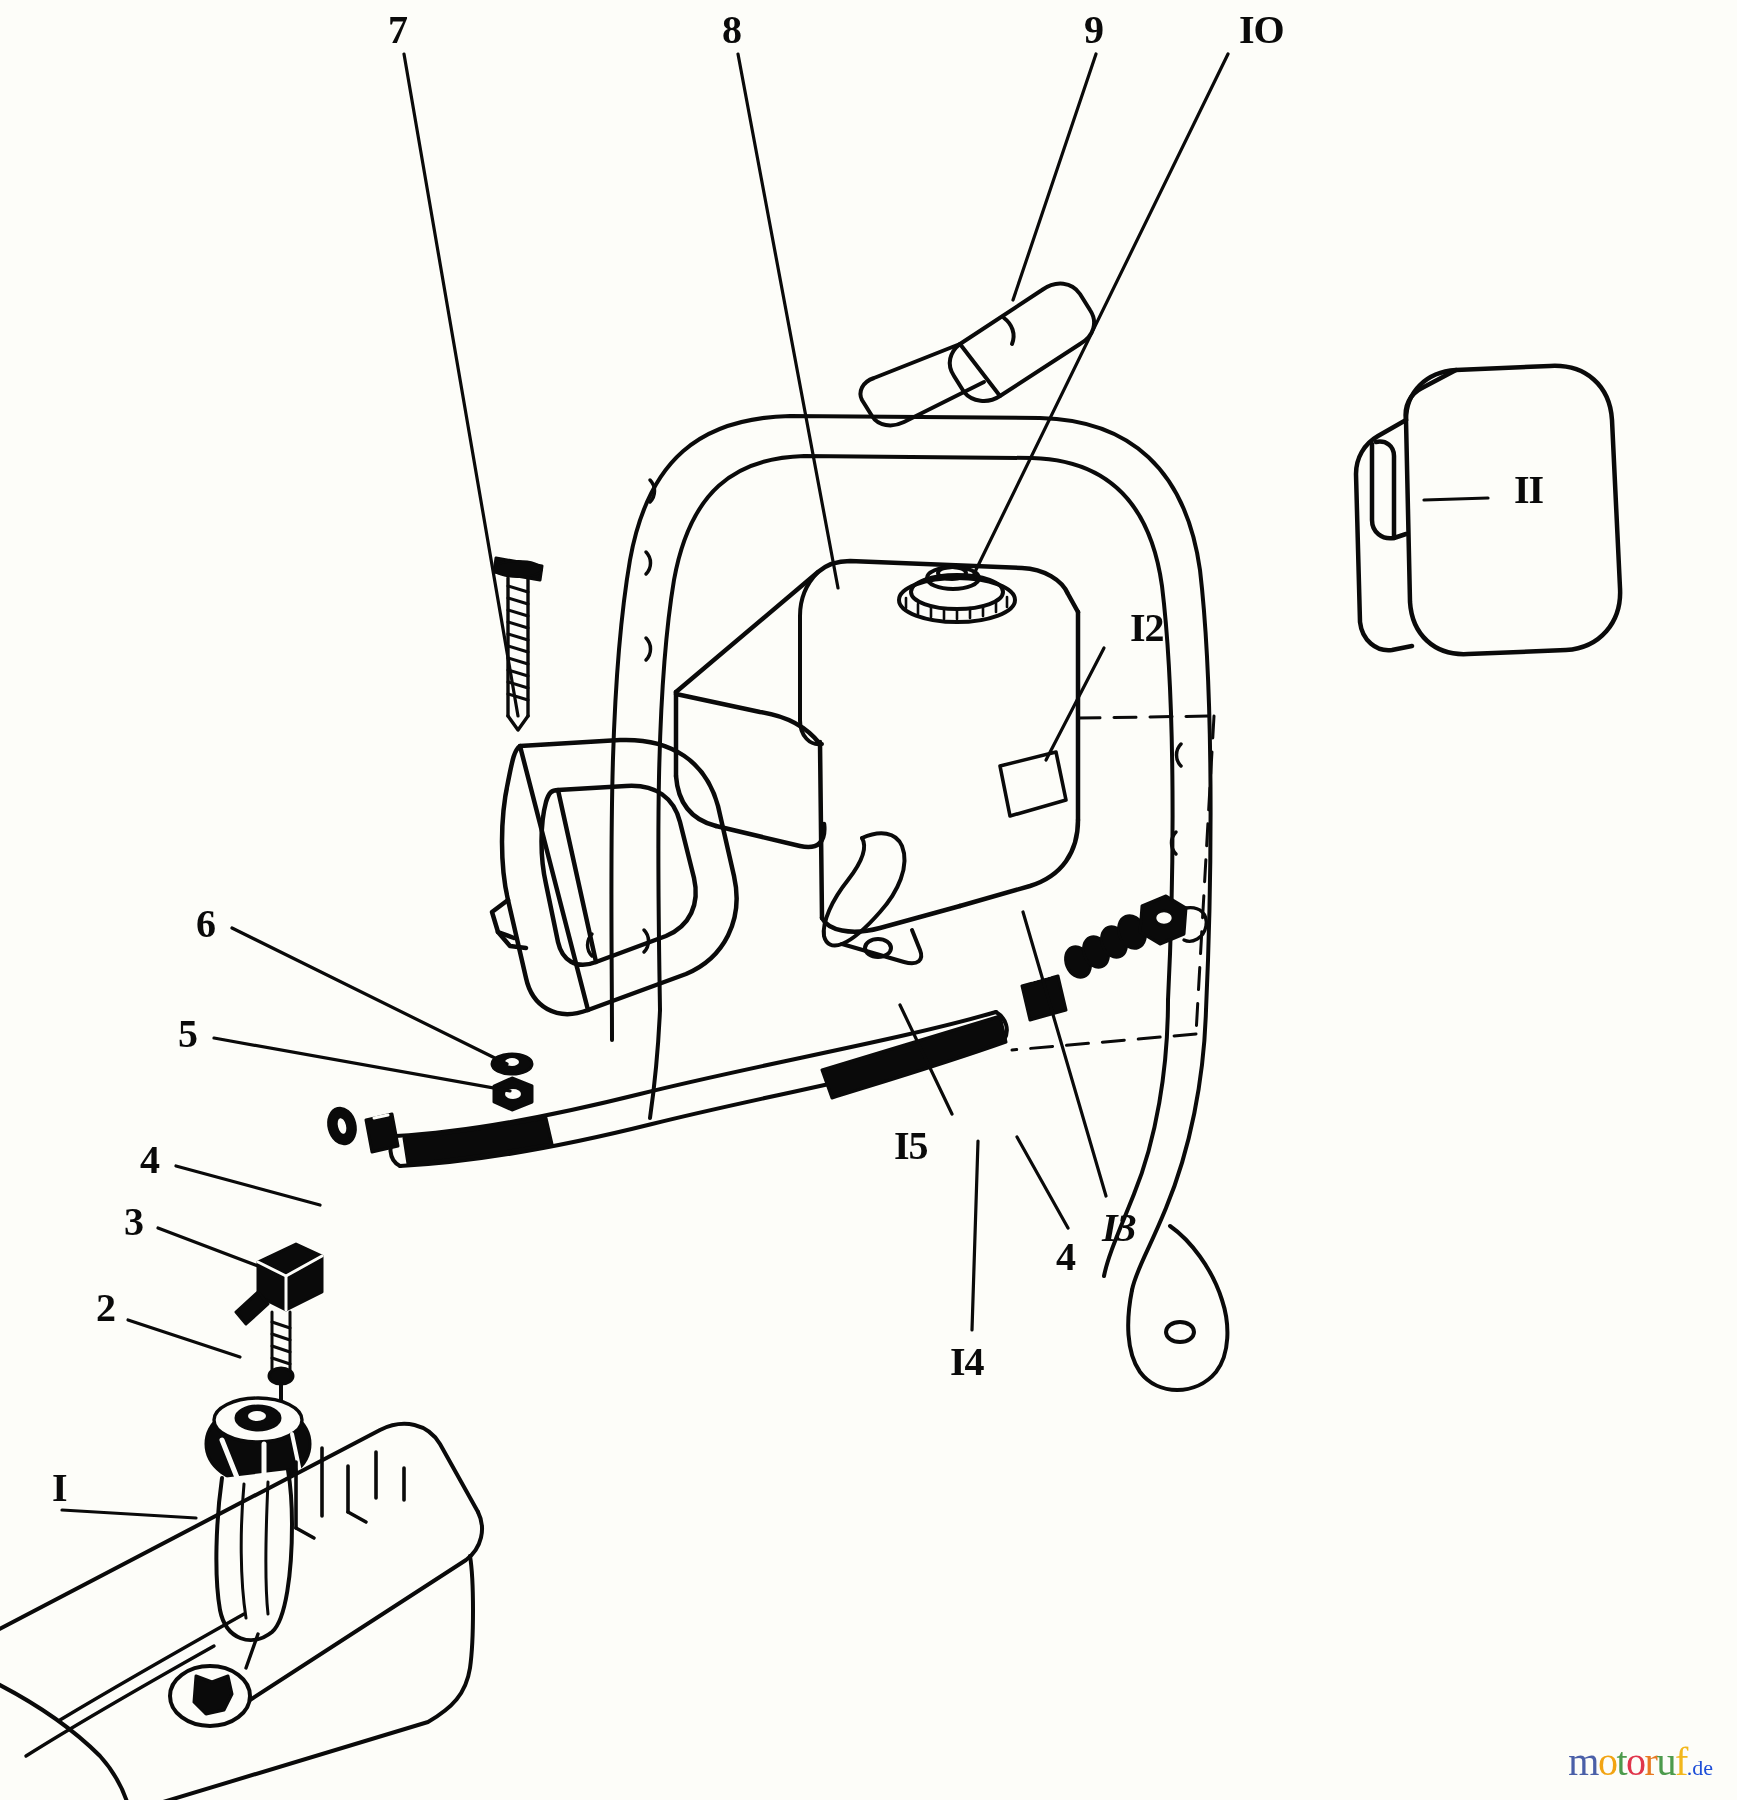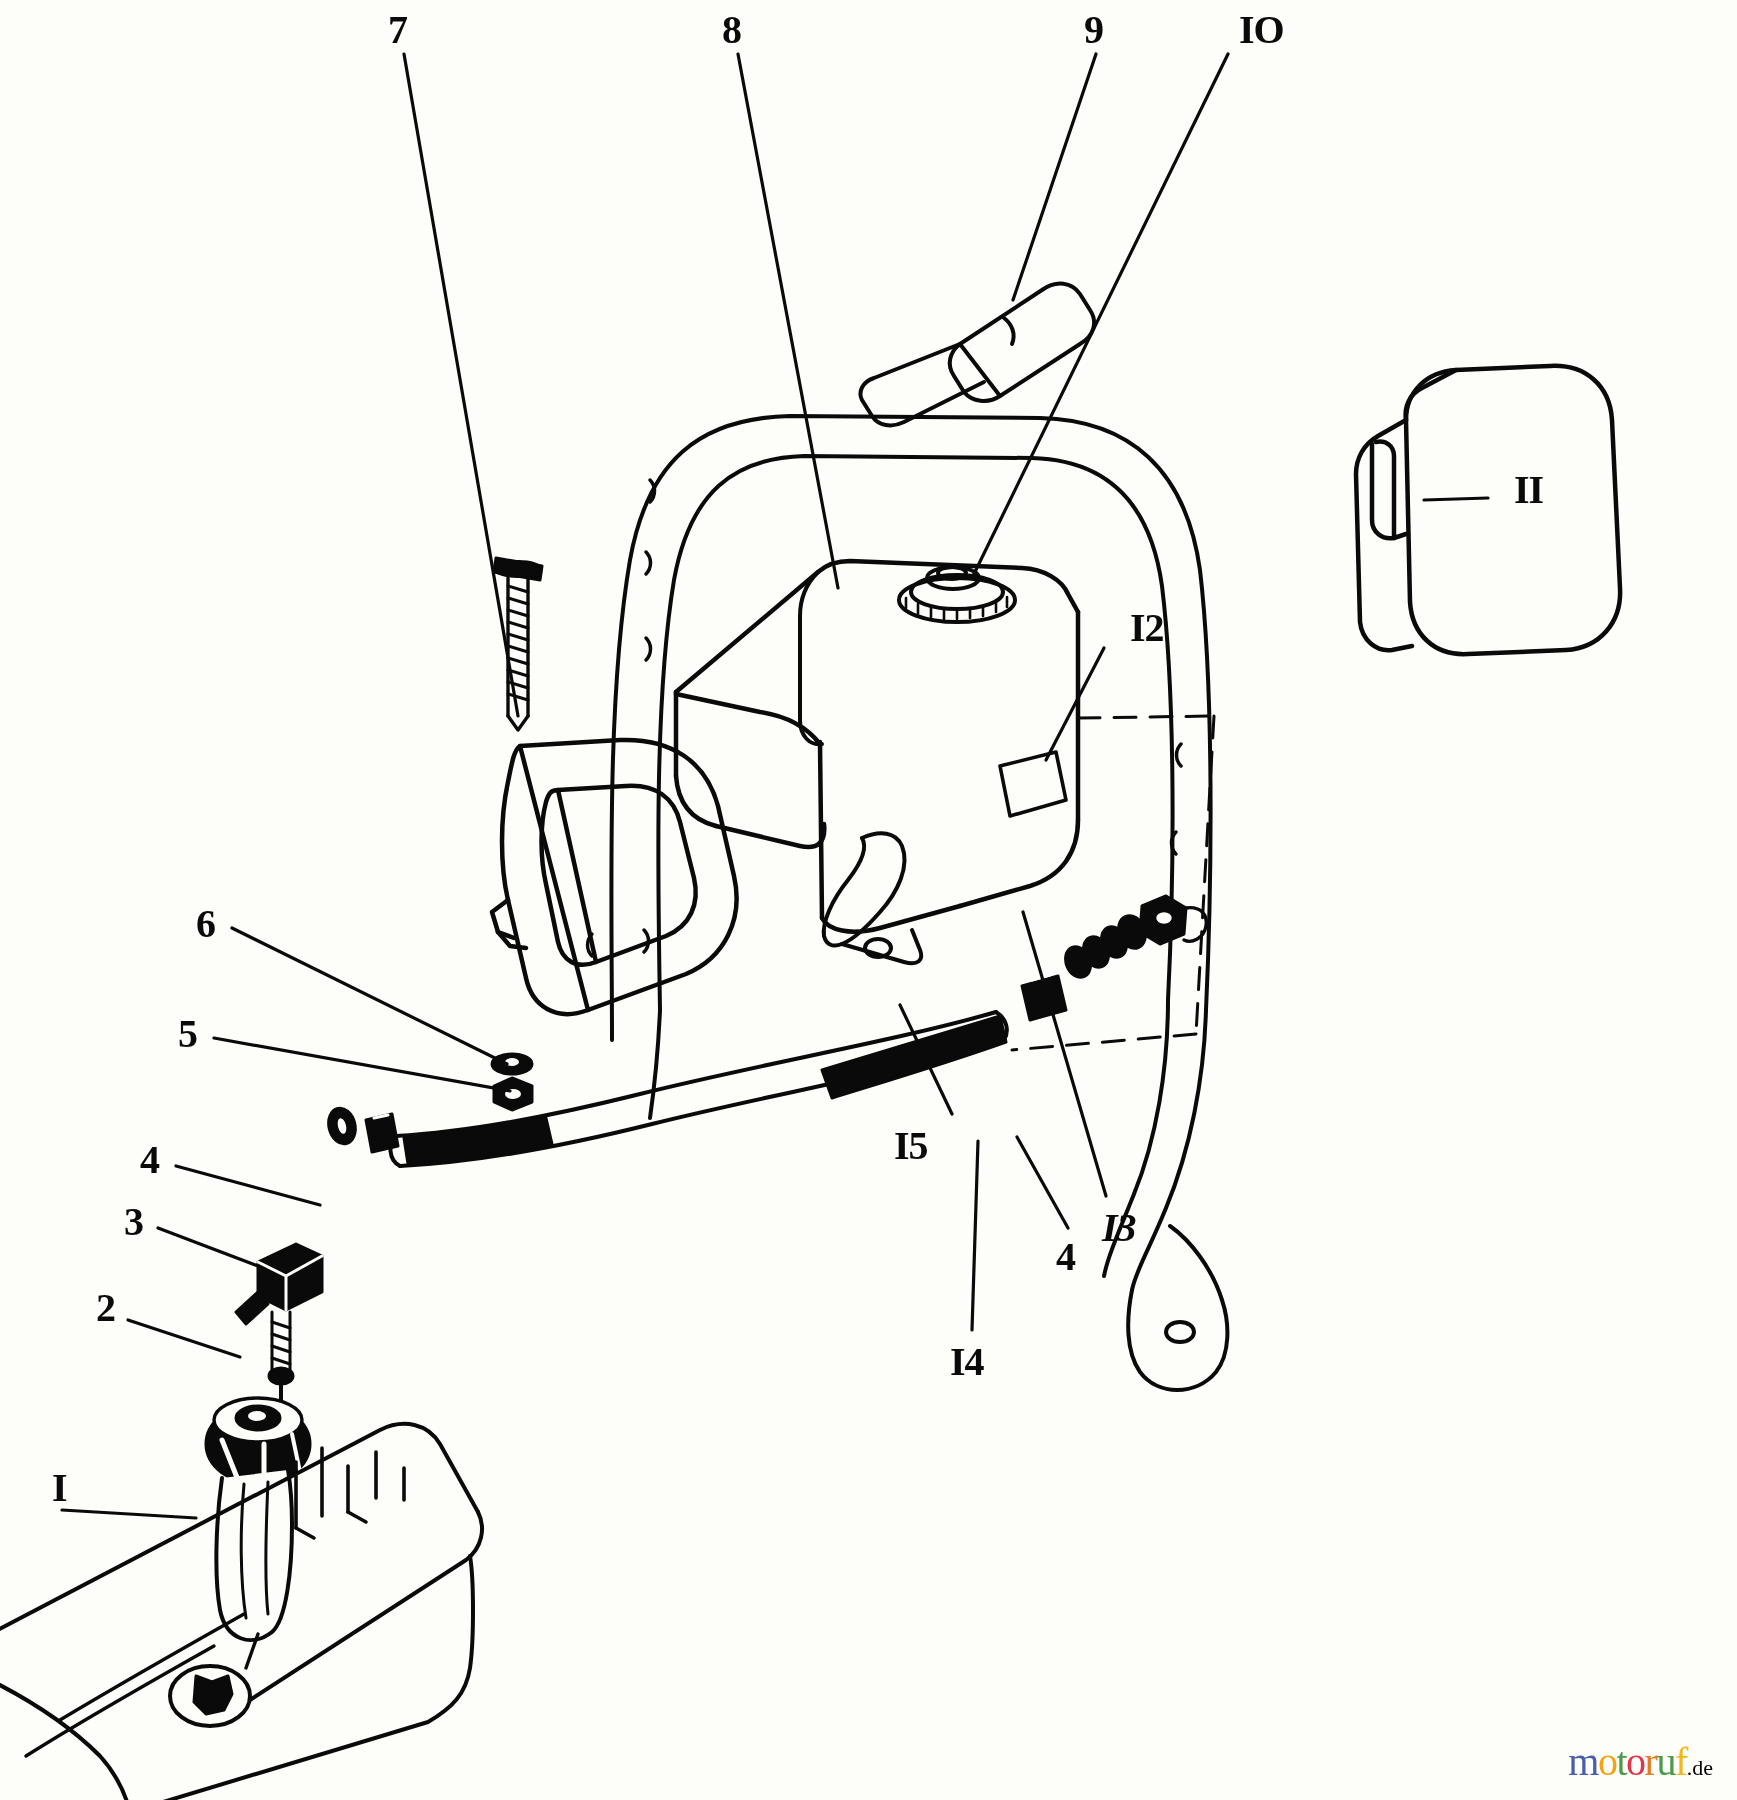--- a/index.html
+++ b/index.html
@@ -368,16 +368,16 @@
   <div class="callout" style="left:1084px;top:10px;">9</div>
   <div class="callout" style="left:1216px;top:10px;margin-left:23px;">IO</div>
   <div class="callout" style="left:1494px;top:470px;margin-left:20px;">II</div>
   <div class="callout" style="left:1100px;top:608px;margin-left:30px;">I2</div>
   <div class="callout" style="left:1102px;top:1208px;font-style:italic;">I3</div>
   <div class="callout" style="left:950px;top:1342px;">I4</div>
   <div class="callout" style="left:894px;top:1126px;">I5</div>
   <div class="callout" style="left:1056px;top:1237px;">4</div>
 
   <div id="watermark">
-    <span class="l" style="color:#4a5fa8">m</span><span class="l" style="color:#f2a413">o</span><span class="l" style="color:#4c9b4c">t</span><span class="l" style="color:#e0354b">o</span><span class="l" style="color:#e87a22">r</span><span class="l" style="color:#4c9b4c">u</span><span class="l" style="color:#f2b71c">f</span><span class="suffix" style="color:#000000">.de</span>
+    <span class="l" style="color:#4a5fa8">m</span><span class="l" style="color:#f2a413">o</span><span class="l" style="color:#4c9b4c">t</span><span class="l" style="color:#e0354b">o</span><span class="l" style="color:#e87a22">r</span><span class="l" style="color:#4c9b4c">u</span><span class="l" style="color:#f2b71c">f</span><span class="suffix" style="color:#1d4ed8">.de</span>
   </div>
 
 </div>
 
 </body></html>

